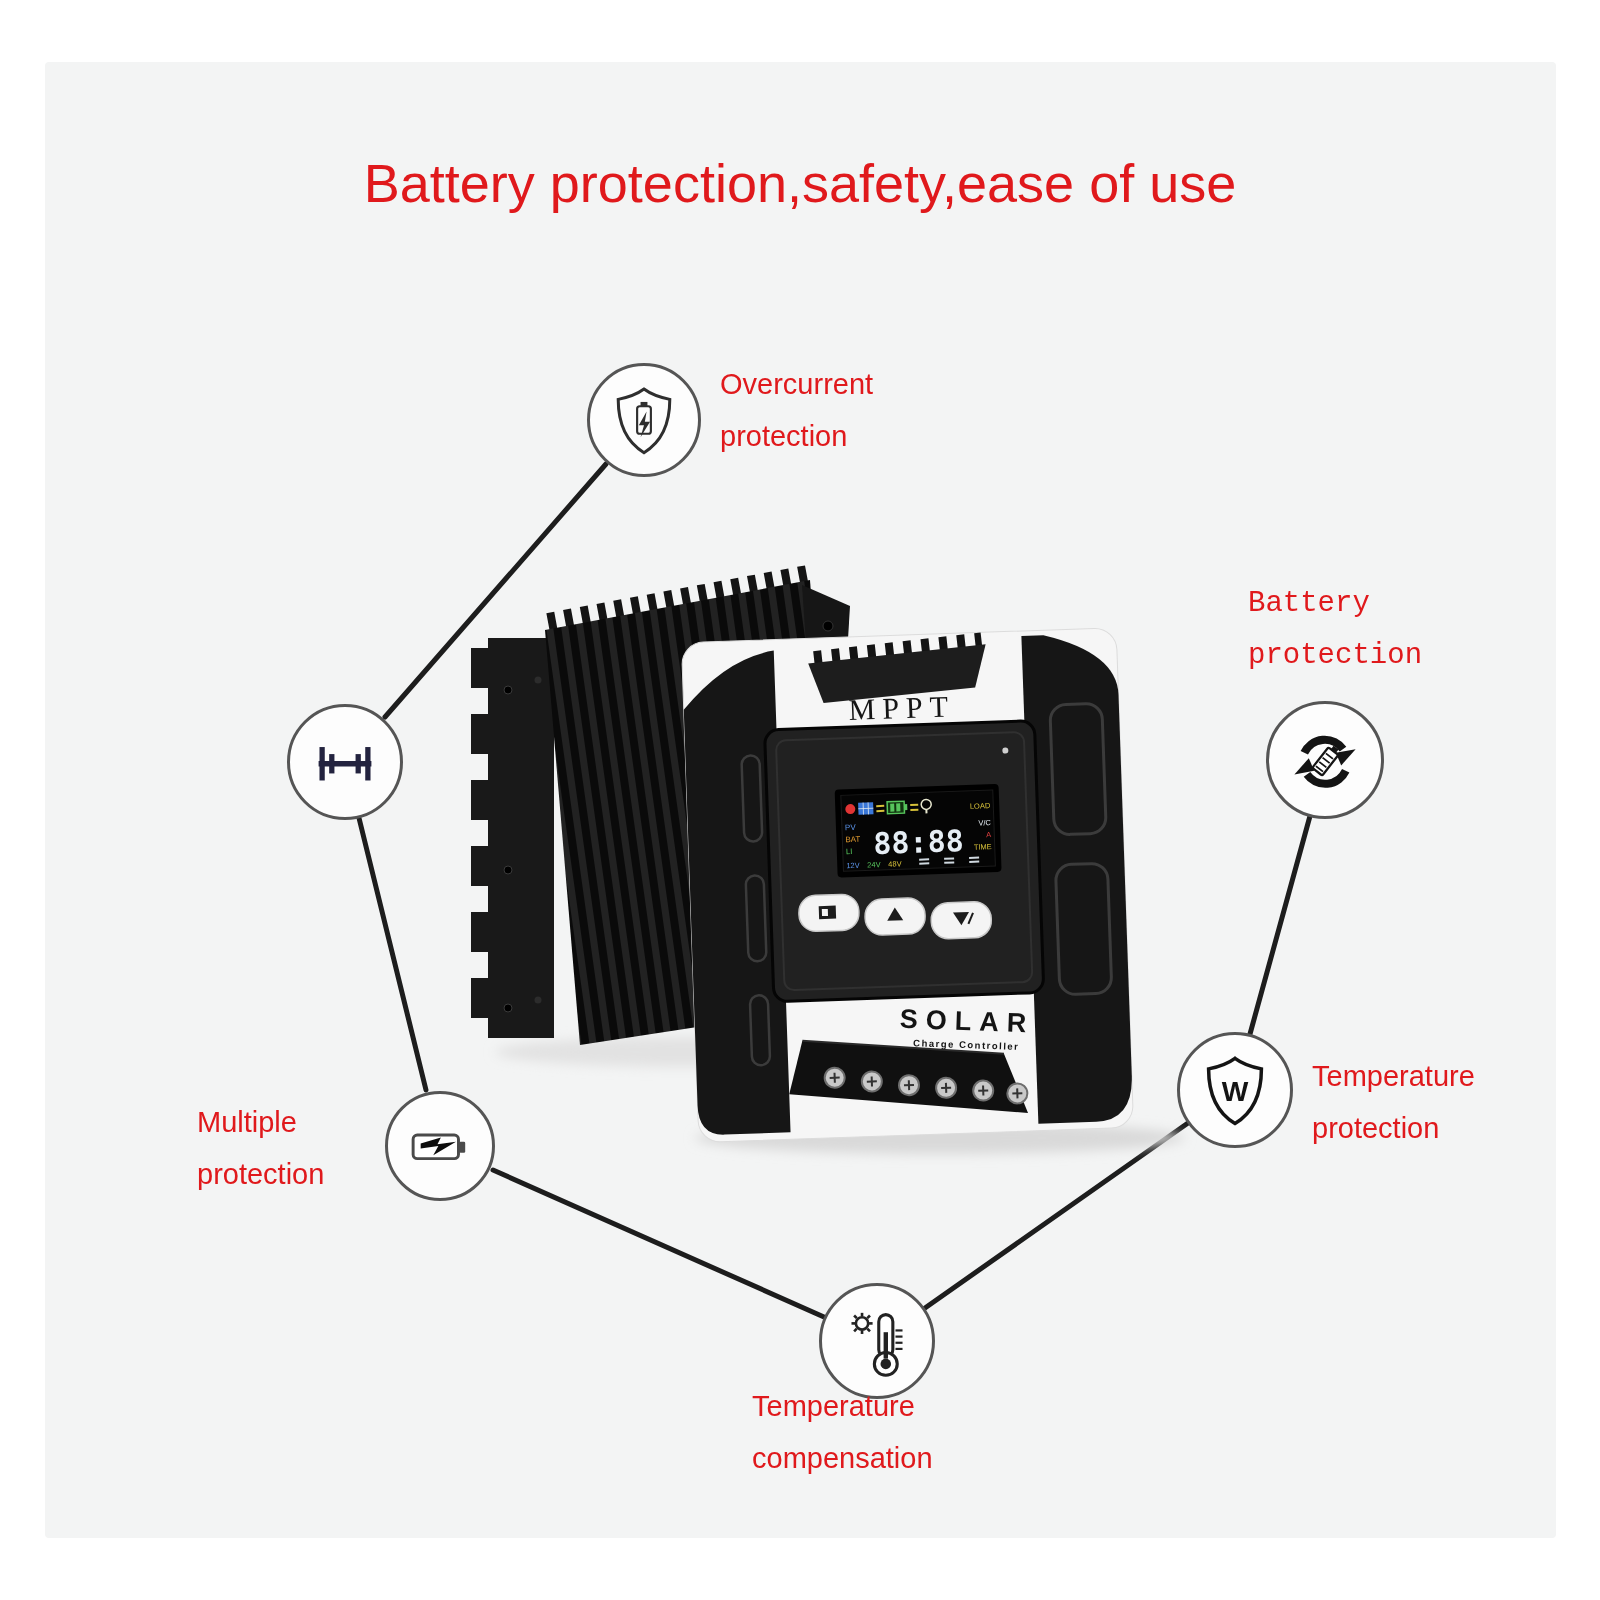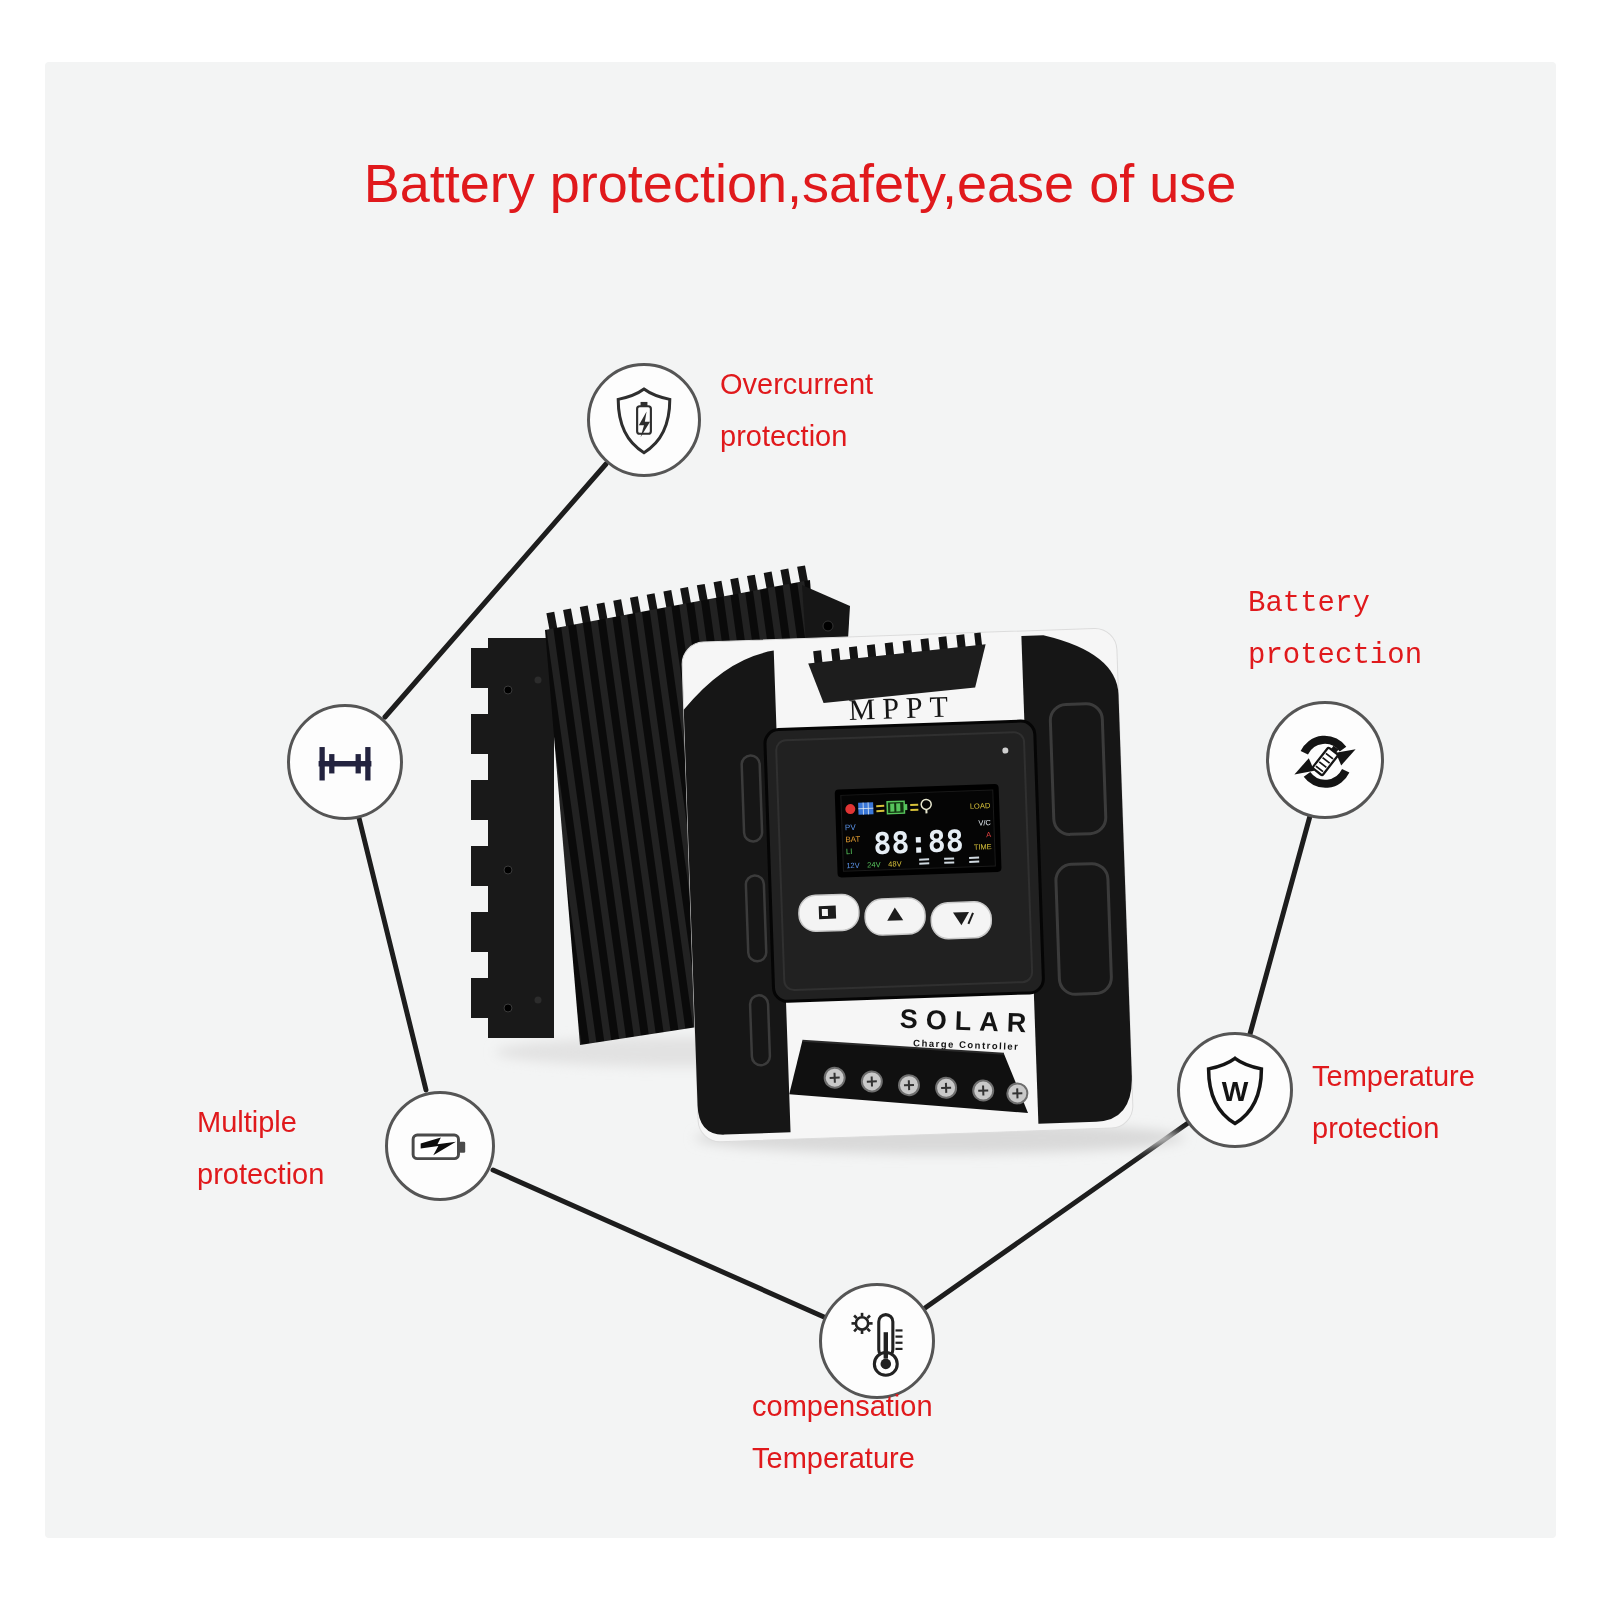--- a/index.html
+++ b/index.html
@@ -275,16 +275,16 @@
   </div>
   <div class="label" style="left:197px;top:1096px;">
     <span>Multiple</span>
     <span>protection</span>
   </div>
   <div class="label" style="left:1312px;top:1050px;">
     <span>Temperature</span>
     <span>protection</span>
   </div>
   <div class="label" style="left:752px;top:1380px;">
+    <span>Temperature</span>
     <span>compensation</span>
-    <span>Temperature</span>
   </div>
 </div>
 
 </body></html>

